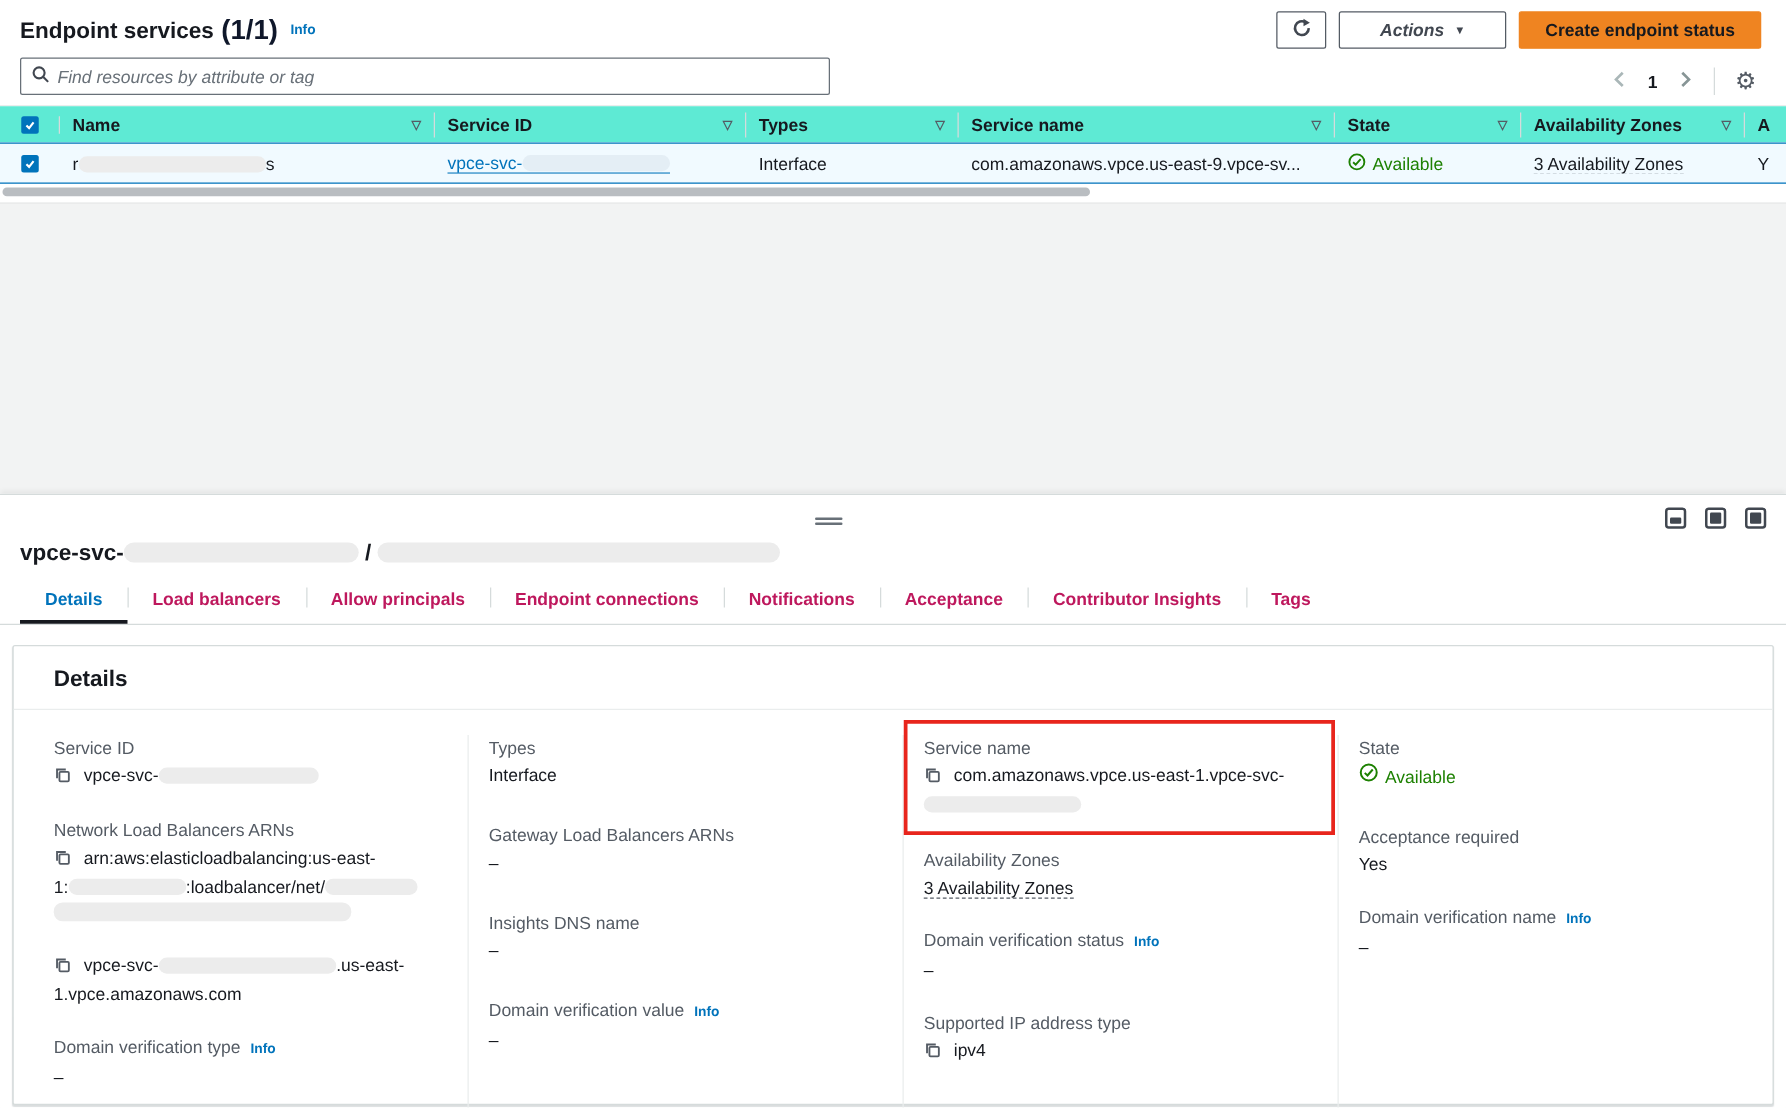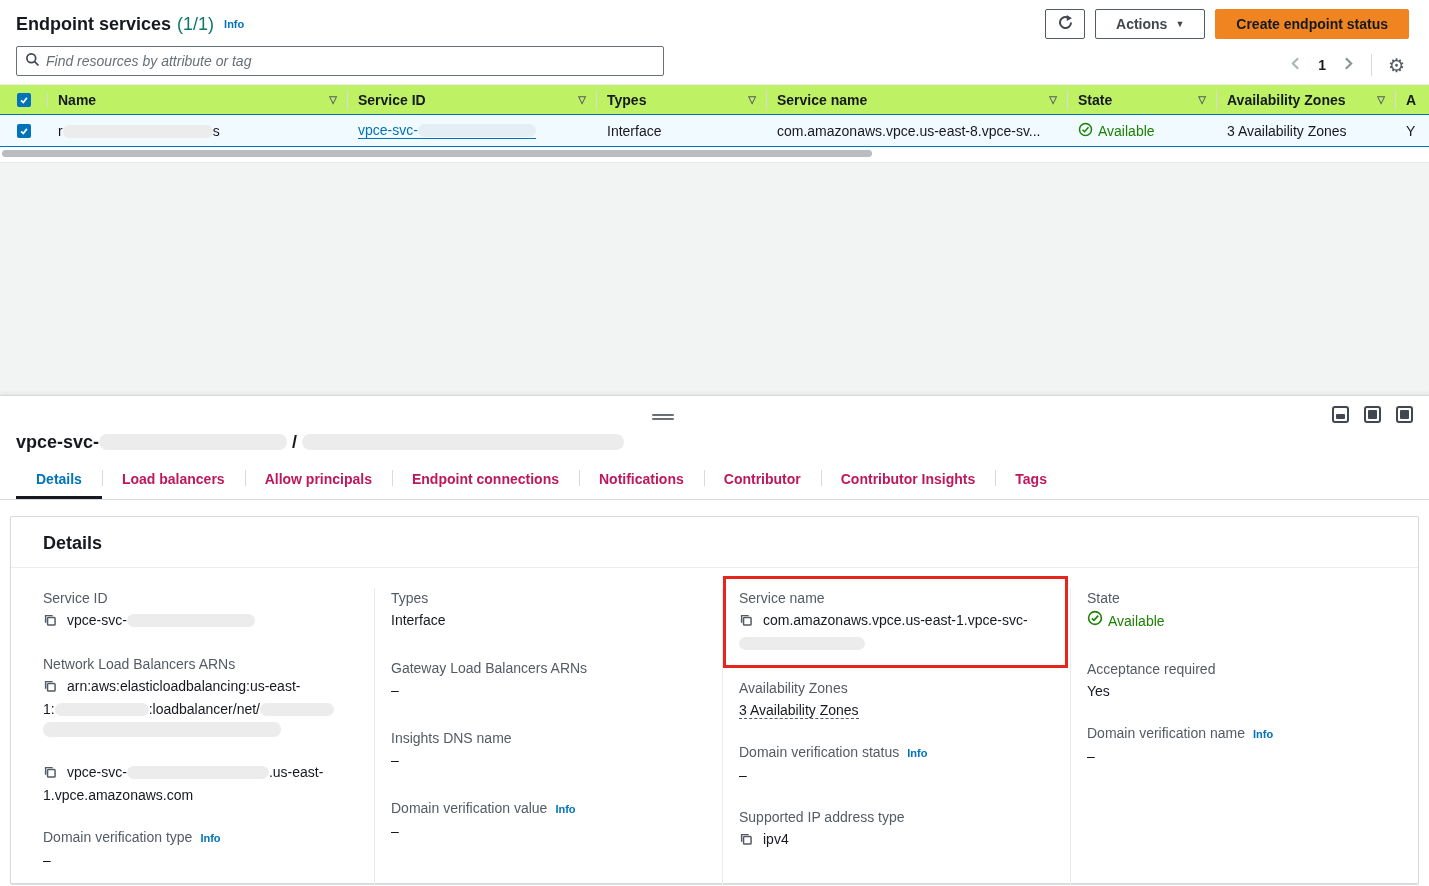--- a/index.html
+++ b/index.html
@@ -3,47 +3,47 @@
 <meta charset="utf-8">
 <style>
   * { margin:0; padding:0; box-sizing:border-box; }
   html,body { width:1429px; height:886px; overflow:hidden; background:#fff;
               font-family:"Liberation Sans", sans-serif; font-size:14px; color:#16191f; }
 
   
   .top-white { background:#fff; padding-top:8px; }
   .header-row { display:flex; align-items:center; padding:0 20px 0 16px; height:32px; }
   .page-title { font-size:18px; font-weight:bold; }
-  .page-count { font-size:18px; font-weight:normal; color:#0f766e; margin-left:6px; }
+  .page-count { font-size:22px; font-weight:bold; color:#0f172a; margin-left:6px; }
   .info-link { color:#0073bb; font-size:11px; font-weight:bold; margin-left:10px; cursor:pointer; }
   .header-actions { margin-left:auto; display:flex; gap:10px; align-items:center; }
   .btn { border:1px solid #545b64; border-radius:2px; background:#fff; height:30px;
          font-weight:bold; font-size:14px; color:#414750; display:flex; align-items:center;
          justify-content:center; cursor:pointer; }
   .btn-icon { width:40px; }
-  .btn-normal { padding:0 20px; gap:8px; }
+  .btn-normal { padding:0 32px; gap:8px;font-style:italic; }
   .btn-primary { background:#ef8421; border:1px solid #ef8421; color:#16191f; padding:0 20px; }
   .caret { font-size:9px; color:#414750; }
 
   .toolbar-row { display:flex; align-items:flex-end; padding:6px 24px 8px 16px; }
   .search-box { width:648px; height:30px; border:1px solid #687078; border-radius:2px;
                 display:flex; align-items:center; padding:0 8px; background:#fff; }
   .search-box svg { flex:0 0 auto; }
   .search-box input { border:none; outline:none; flex:1; margin-left:6px; font-size:14px;
                       font-style:italic; color:#444; font-family:"Liberation Sans",sans-serif; }
   .search-box input::placeholder { color:#687078; font-style:italic; }
   .pager { margin-left:auto; display:flex; align-items:center; gap:16px; }
   .pager .pgbtn { background:none; border:none; cursor:pointer; display:flex; align-items:center; }
   .page-num { font-weight:bold; font-size:14px; color:#16191f; }
   .pager-divider { width:1px; height:22px; background:#d5dbdb; }
   .gear { font-size:19px; color:#545b64; line-height:1; cursor:pointer; }
 
   
   .tbl { width:1429px; border-top:1px solid #eaeded; }
-  .tbl-header { display:flex; height:29px; align-items:center; background:#bef264; }
+  .tbl-header { display:flex; height:29px; align-items:center; background:#5eead4; }
   .th { display:flex; align-items:center; height:20px; font-weight:bold; font-size:14px;
         color:#16191f; padding:0 10px; border-right:1px solid #d5dbdb; cursor:pointer; }
   .th:last-child { border-right:none; }
   .th .flt { margin-left:auto; font-size:10px; color:#545b64; padding-left:8px; }
   .tbl-row { display:flex; align-items:center; height:33px; background:#f1faff;
              border-top:1px solid #0073bb; border-bottom:1px solid #0073bb; }
   .td { padding:0 10px; font-size:14px; white-space:nowrap; overflow:hidden; }
   .w-check { width:48px; display:flex; justify-content:center; border-right:1px solid #d5dbdb; }
   .row .w-check { border-right:none; }
   .w-name { width:300px; } .w-sid { width:249px; } .w-types { width:170px; }
@@ -204,21 +204,21 @@
       <div class="td w-name">
         <span>r</span><span class="redact" style="width:150px"></span><span>s</span>
       </div>
       <div class="td w-sid">
         <a class="link-blue">
             <span>vpce-svc-</span>
             <span class="redact" style="width:118px;background:#e4eef5"></span>
           </a>
       </div>
       <div class="td w-types">Interface</div>
-      <div class="td w-sname">com.amazonaws.vpce.us-east-8.vpce-sv...</div>
+      <div class="td w-sname">com.amazonaws.vpce.us-east-9.vpce-sv...</div>
       <div class="td w-state">
         <span class="state-ok">
           <span>
             <svg width="15" height="15" viewBox="0 0 16 16">
                 <circle cx="8" cy="8" r="6.4" fill="none" stroke="#1d8102" stroke-width="1.6"></circle>
                 <polyline points="4.8,8.3 7,10.4 11.2,5.6" fill="none" stroke="#1d8102" stroke-width="1.6"></polyline>
               </svg>
           </span>
           <span>Available</span>
         </span>
@@ -259,21 +259,21 @@
     <span>/</span>
     <span class="redact" style="width:322px"></span>
   </div>
 
   <div class="tabs">
     <div class="tab active">Details</div>
     <div class="tab">Load balancers</div>
     <div class="tab">Allow principals</div>
     <div class="tab">Endpoint connections</div>
     <div class="tab">Notifications</div>
-    <div class="tab">Contributor</div>
+    <div class="tab">Acceptance</div>
     <div class="tab">Contributor Insights</div>
     <div class="tab">Tags</div>
   </div>
 
   <div class="card">
     <div class="card-header">Details</div>
     <div class="card-body">
 
       <div class="dcol">
         <div class="field">

